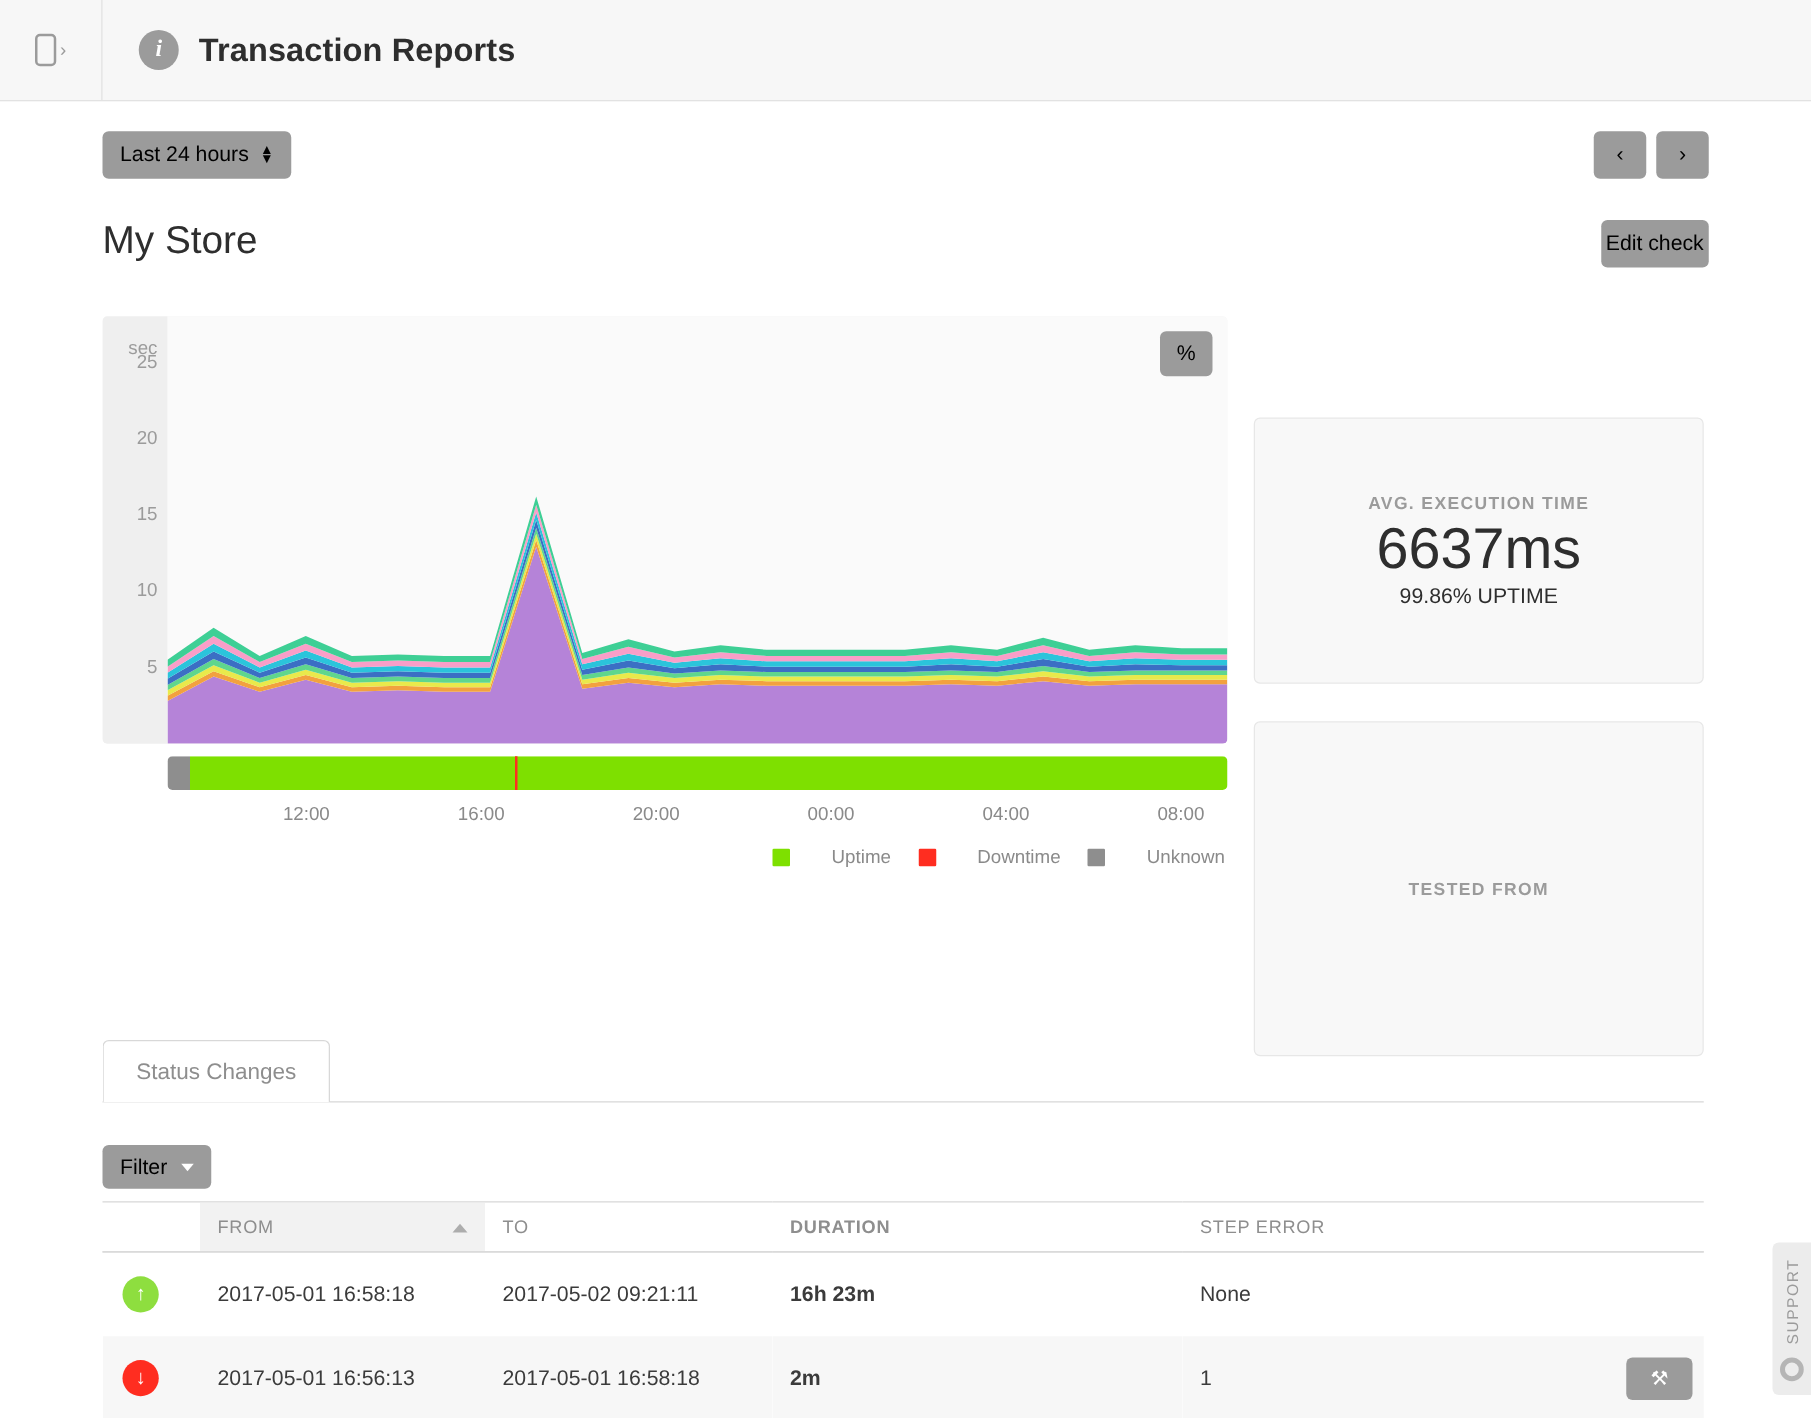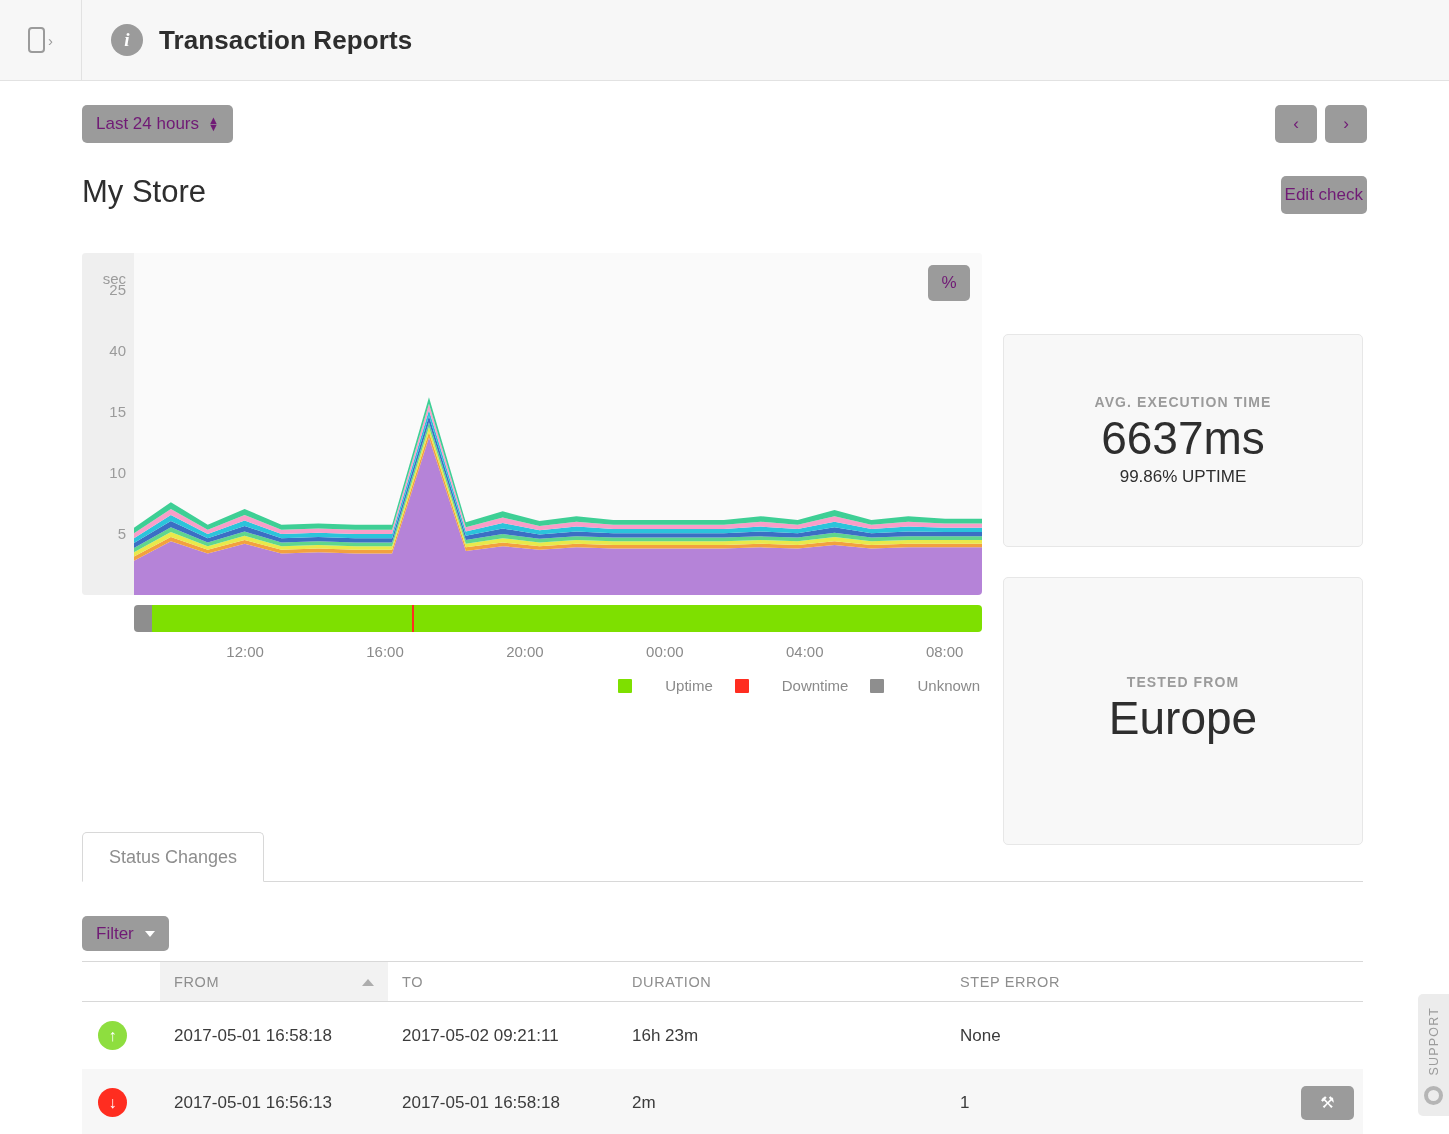--- a/index.html
+++ b/index.html
@@ -42,21 +42,21 @@
     font-style: italic; font-weight: bold;
     font-size: 19px;
     display: flex; align-items: center; justify-content: center;
   }
   #page-heading { font-size: 26px; color: #2e2e2e; font-weight: bold; letter-spacing: .1px; }
 
   
   #content { position: absolute; top: 81px; left: 0; width: 1449px; }
 
   .gray-btn {
-    background: #9b9b9b; color: #701a75;
+    background: #9b9b9b; color: #000000;
     border: none; border-radius: 5px;
     font-family: "Liberation Sans", sans-serif;
     cursor: pointer;
   }
 
   #range-row {
     position: absolute; top: 24px; left: 82px;
     width: 1285px; height: 38px;
   }
   #range-select {
@@ -204,21 +204,21 @@
   }
   tbody td {
     font-size: 17px; color: #3b3b3b;
     padding: 19px 0 19px 14px; height: 61px;
     vertical-align: middle; position: relative;
   }
   tbody tr.alt td { background: #f7f7f7; }
   .col-icon { width: 78px; padding-left: 0 !important; }
   .col-from { width: 228px; }
   .col-to   { width: 230px; }
-  .col-dur  { width: 328px; }
+  .col-dur  { width: 328px; font-weight: bold; }
   .col-err  { width: 417px; }
 
   .status-dot {
     width: 29px; height: 29px; border-radius: 50%;
     margin-left: 16px;
     display: flex; align-items: center; justify-content: center;
     color: #fff; font-size: 16px; line-height: 1;
   }
   .status-up { background: #8ede3f; }
   .status-down { background: #ff2d20; }
@@ -288,21 +288,21 @@
     <button class="gray-btn" id="edit-check-btn">Edit check</button>
   </div>
 
   <div id="chart-panel">
     <div id="chart-box">
       <div id="y-axis">
           <div class="y-label" style="top: 17px;">sec</div>
           <div class="y-label" style="top: 271.929px;">5</div>
           <div class="y-label" style="top: 210.857px;">10</div>
           <div class="y-label" style="top: 149.786px;">15</div>
-          <div class="y-label" style="top: 88.7143px;">40</div>
+          <div class="y-label" style="top: 88.7143px;">20</div>
           <div class="y-label" style="top: 27.6429px;">25</div>
         </div>
       <div id="plot-area">
         <svg id="plot-svg" viewBox="0 0 848 342" preserveAspectRatio="none">
             <path d="M0.00,307.80 L36.87,288.26 L73.74,300.47 L110.61,290.70 L147.48,300.47 L184.35,299.25 L221.22,300.47 L258.09,300.47 L294.96,184.44 L331.83,298.03 L368.70,293.14 L405.57,296.81 L442.43,294.36 L479.30,295.59 L516.17,295.59 L553.04,295.59 L589.91,295.59 L626.78,294.36 L663.65,295.59 L700.52,291.92 L737.39,295.59 L774.26,294.36 L811.13,294.36 L848.00,294.36 L848.00,342.00 L811.13,342.00 L774.26,342.00 L737.39,342.00 L700.52,342.00 L663.65,342.00 L626.78,342.00 L589.91,342.00 L553.04,342.00 L516.17,342.00 L479.30,342.00 L442.43,342.00 L405.57,342.00 L368.70,342.00 L331.83,342.00 L294.96,342.00 L258.09,342.00 L221.22,342.00 L184.35,342.00 L147.48,342.00 L110.61,342.00 L73.74,342.00 L36.87,342.00 L0.00,342.00 Z" fill="#b583d8"></path>
             <path d="M0.00,303.52 L36.87,283.98 L73.74,296.81 L110.61,287.04 L147.48,296.81 L184.35,295.59 L221.22,296.81 L258.09,296.81 L294.96,178.94 L331.83,294.36 L368.70,289.48 L405.57,293.14 L442.43,290.70 L479.30,291.92 L516.17,291.92 L553.04,291.92 L589.91,291.92 L626.78,290.70 L663.65,291.92 L700.52,288.26 L737.39,291.92 L774.26,290.70 L811.13,290.70 L848.00,290.70 L848.00,294.36 L811.13,294.36 L774.26,294.36 L737.39,295.59 L700.52,291.92 L663.65,295.59 L626.78,294.36 L589.91,295.59 L553.04,295.59 L516.17,295.59 L479.30,295.59 L442.43,294.36 L405.57,296.81 L368.70,293.14 L331.83,298.03 L294.96,184.44 L258.09,300.47 L221.22,300.47 L184.35,299.25 L147.48,300.47 L110.61,290.70 L73.74,300.47 L36.87,288.26 L0.00,307.80 Z" fill="#f2a13f"></path>
             <path d="M0.00,299.25 L36.87,279.10 L73.74,293.14 L110.61,282.76 L147.48,293.14 L184.35,291.92 L221.22,293.14 L258.09,293.14 L294.96,174.05 L331.83,290.70 L368.70,285.20 L405.57,289.48 L442.43,287.04 L479.30,288.26 L516.17,288.26 L553.04,288.26 L589.91,288.26 L626.78,287.04 L663.65,288.26 L700.52,283.98 L737.39,288.26 L774.26,287.04 L811.13,287.04 L848.00,287.04 L848.00,290.70 L811.13,290.70 L774.26,290.70 L737.39,291.92 L700.52,288.26 L663.65,291.92 L626.78,290.70 L589.91,291.92 L553.04,291.92 L516.17,291.92 L479.30,291.92 L442.43,290.70 L405.57,293.14 L368.70,289.48 L331.83,294.36 L294.96,178.94 L258.09,296.81 L221.22,296.81 L184.35,295.59 L147.48,296.81 L110.61,287.04 L73.74,296.81 L36.87,283.98 L0.00,303.52 Z" fill="#e9e94b"></path>
             <path d="M0.00,294.98 L36.87,274.21 L73.74,289.48 L110.61,278.49 L147.48,289.48 L184.35,288.26 L221.22,289.48 L258.09,289.48 L294.96,169.17 L331.83,287.04 L368.70,280.93 L405.57,285.81 L442.43,283.37 L479.30,284.59 L516.17,284.59 L553.04,284.59 L589.91,284.59 L626.78,283.37 L663.65,284.59 L700.52,279.71 L737.39,284.59 L774.26,283.37 L811.13,283.37 L848.00,283.37 L848.00,287.04 L811.13,287.04 L774.26,287.04 L737.39,288.26 L700.52,283.98 L663.65,288.26 L626.78,287.04 L589.91,288.26 L553.04,288.26 L516.17,288.26 L479.30,288.26 L442.43,287.04 L405.57,289.48 L368.70,285.20 L331.83,290.70 L294.96,174.05 L258.09,293.14 L221.22,293.14 L184.35,291.92 L147.48,293.14 L110.61,282.76 L73.74,293.14 L36.87,279.10 L0.00,299.25 Z" fill="#5fd68d"></path>
             <path d="M0.00,290.09 L36.87,268.10 L73.74,285.20 L110.61,272.99 L147.48,285.20 L184.35,283.98 L221.22,285.20 L258.09,285.20 L294.96,163.06 L331.83,282.76 L368.70,275.43 L405.57,281.54 L442.43,278.49 L479.30,280.32 L516.17,280.32 L553.04,280.32 L589.91,280.32 L626.78,278.49 L663.65,280.32 L700.52,274.21 L737.39,280.32 L774.26,278.49 L811.13,279.10 L848.00,279.10 L848.00,283.37 L811.13,283.37 L774.26,283.37 L737.39,284.59 L700.52,279.71 L663.65,284.59 L626.78,283.37 L589.91,284.59 L553.04,284.59 L516.17,284.59 L479.30,284.59 L442.43,283.37 L405.57,285.81 L368.70,280.93 L331.83,287.04 L294.96,169.17 L258.09,289.48 L221.22,289.48 L184.35,288.26 L147.48,289.48 L110.61,278.49 L73.74,289.48 L36.87,274.21 L0.00,294.98 Z" fill="#3b6fc4"></path>
             <path d="M0.00,285.20 L36.87,262.00 L73.74,280.93 L110.61,267.49 L147.48,280.93 L184.35,279.71 L221.22,280.93 L258.09,280.93 L294.96,156.95 L331.83,278.49 L368.70,269.94 L405.57,277.26 L442.43,273.60 L479.30,276.04 L516.17,276.04 L553.04,276.04 L589.91,276.04 L626.78,273.60 L663.65,276.04 L700.52,268.71 L737.39,276.04 L774.26,273.60 L811.13,274.82 L848.00,274.82 L848.00,279.10 L811.13,279.10 L774.26,278.49 L737.39,280.32 L700.52,274.21 L663.65,280.32 L626.78,278.49 L589.91,280.32 L553.04,280.32 L516.17,280.32 L479.30,280.32 L442.43,278.49 L405.57,281.54 L368.70,275.43 L331.83,282.76 L294.96,163.06 L258.09,285.20 L221.22,285.20 L184.35,283.98 L147.48,285.20 L110.61,272.99 L73.74,285.20 L36.87,268.10 L0.00,290.09 Z" fill="#2bc4db"></path>
@@ -344,21 +344,20 @@
       </div>
   </div>
 
   <div class="stat-card" id="card-exec">
     <div class="card-label">AVG. EXECUTION TIME</div>
     <div class="card-value">6637ms</div>
     <div class="card-sub">99.86% UPTIME</div>
   </div>
   <div class="stat-card" id="card-region">
     <div class="card-label">TESTED FROM</div>
-    <div class="card-value">Europe</div>
   </div>
 
   <div id="tabs-row">
     <div id="tabs-underline"></div>
     <div id="tab-status">Status Changes</div>
   </div>
 
   <button class="gray-btn" id="filter-btn">
     <span>Filter</span>
     <span class="caret-down"></span>

